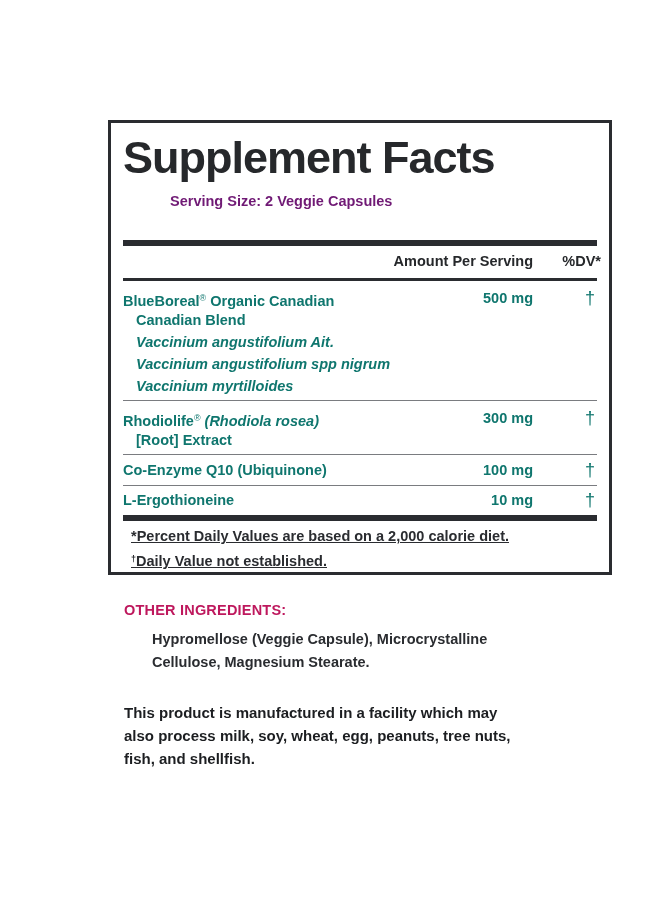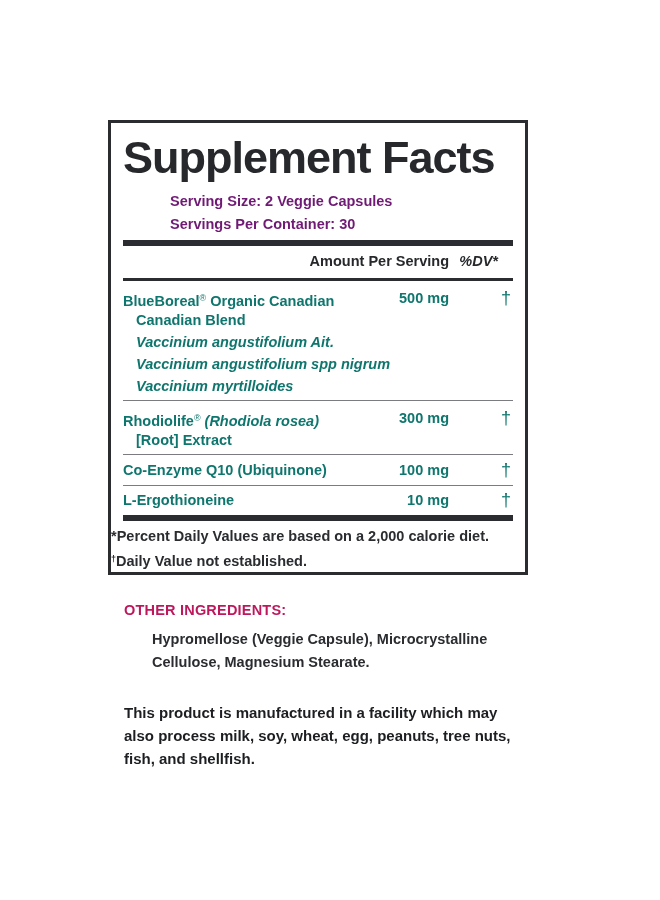--- a/index.html
+++ b/index.html
@@ -1,47 +1,46 @@
 <!DOCTYPE html>
 <html><head>
 <meta charset="utf-8">
 <style>
   html, body { margin: 0; padding: 0; background: #ffffff; }
   body { width: 660px; height: 900px; position: relative; font-family: "Liberation Sans", sans-serif; color: #26282b; overflow: hidden; }
-  .panel { position: absolute; left: 108px; top: 120px; width: 420px; height: 455px; border: 3px solid #2a2c30; box-sizing: border-box; }
+  .panel { position: absolute; left: 108px; top: 120px; width: 504px; height: 455px; border: 3px solid #2a2c30; box-sizing: border-box; }
   .title { position: absolute; left: 12px; top: 12px; font-size: 45px; font-weight: 700; letter-spacing: -1px; line-height: 1; color: #26282b; }
   .meta { position: absolute; left: 12px; font-size: 14.5px; font-weight: 700; color: #701a75; margin-left: 47px; }
   .bar { position: absolute; left: 12px; right: 12px; background: #2a2c30; }
   .hair { position: absolute; left: 12px; right: 12px; height: 1px; background: #7a7c80; }
   .hdr { position: absolute; top: 130px; font-size: 14.5px; font-weight: 700; }
   .row { position: absolute; left: 12px; right: 12px; font-size: 14.5px; font-weight: 700; color: #0f766e; }
   .row .line { height: 22px; line-height: 22px; white-space: nowrap; }
   .row .indent { padding-left: 13px; }
   .row .it { font-style: italic; }
   .amt { position: absolute; right: 64px; top: 0; height: 22px; line-height: 22px; text-align: right; }
   .dag { position: absolute; right: 2px; top: 0; height: 22px; line-height: 22px; font-size: 18px; font-weight: 400; }
   sup.reg { font-size: 9px; font-weight: 400; vertical-align: 5px; }
-  .foot { position: absolute; left: 0; font-size: 14.5px; font-weight: 700; color: #2a2c30; }
+  .foot { position: absolute; left: 20px; font-size: 14.5px; font-weight: 700; color: #2a2c30; text-decoration: underline; }
   .foot sup { font-size: 9px; vertical-align: 4px; }
   .other-h { position: absolute; left: 124px; top: 602px; font-size: 14.5px; font-weight: 900; letter-spacing: 0.2px; color: #be185d; }
   .other-t { position: absolute; left: 124px; top: 628px; width: 380px; font-size: 14.5px; font-weight: 700; line-height: 23px; color: #2a2c30; margin-left: 28px; }
   .notice { position: absolute; left: 124px; top: 701px; width: 400px; font-size: 15px; font-weight: 700; line-height: 23px; color: #1c1e21; }
 </style>
 </head>
 <body>
 
 <div class="panel">
   <div class="title">Supplement Facts</div>
   <div class="meta" style="top:70px;">Serving Size: 2 Veggie Capsules</div>
-  <div class="meta" style="top:93px;">Servings Per Container: 30</div>
 
   <div class="bar" style="top:117px; height:6px;"></div>
 
   <div class="hdr" style="right:76px;">Amount Per Serving</div>
-  <div class="hdr" style="right:27px;font-style:italic;">%DV*</div>
+  <div class="hdr" style="right:8px;">%DV*</div>
 
   <div class="bar" style="top:155px; height:3px;"></div>
 
   <div class="row" style="top:164px;">
     <div class="line">
       <span>BlueBoreal</span><sup class="reg">®</sup><span> Organic Canadian</span>
     </div>
     <div class="line indent">Canadian Blend</div>
     <div class="line indent it">Vaccinium angustifolium Ait.</div>
     <div class="line indent it">Vaccinium angustifolium spp nigrum</div>

